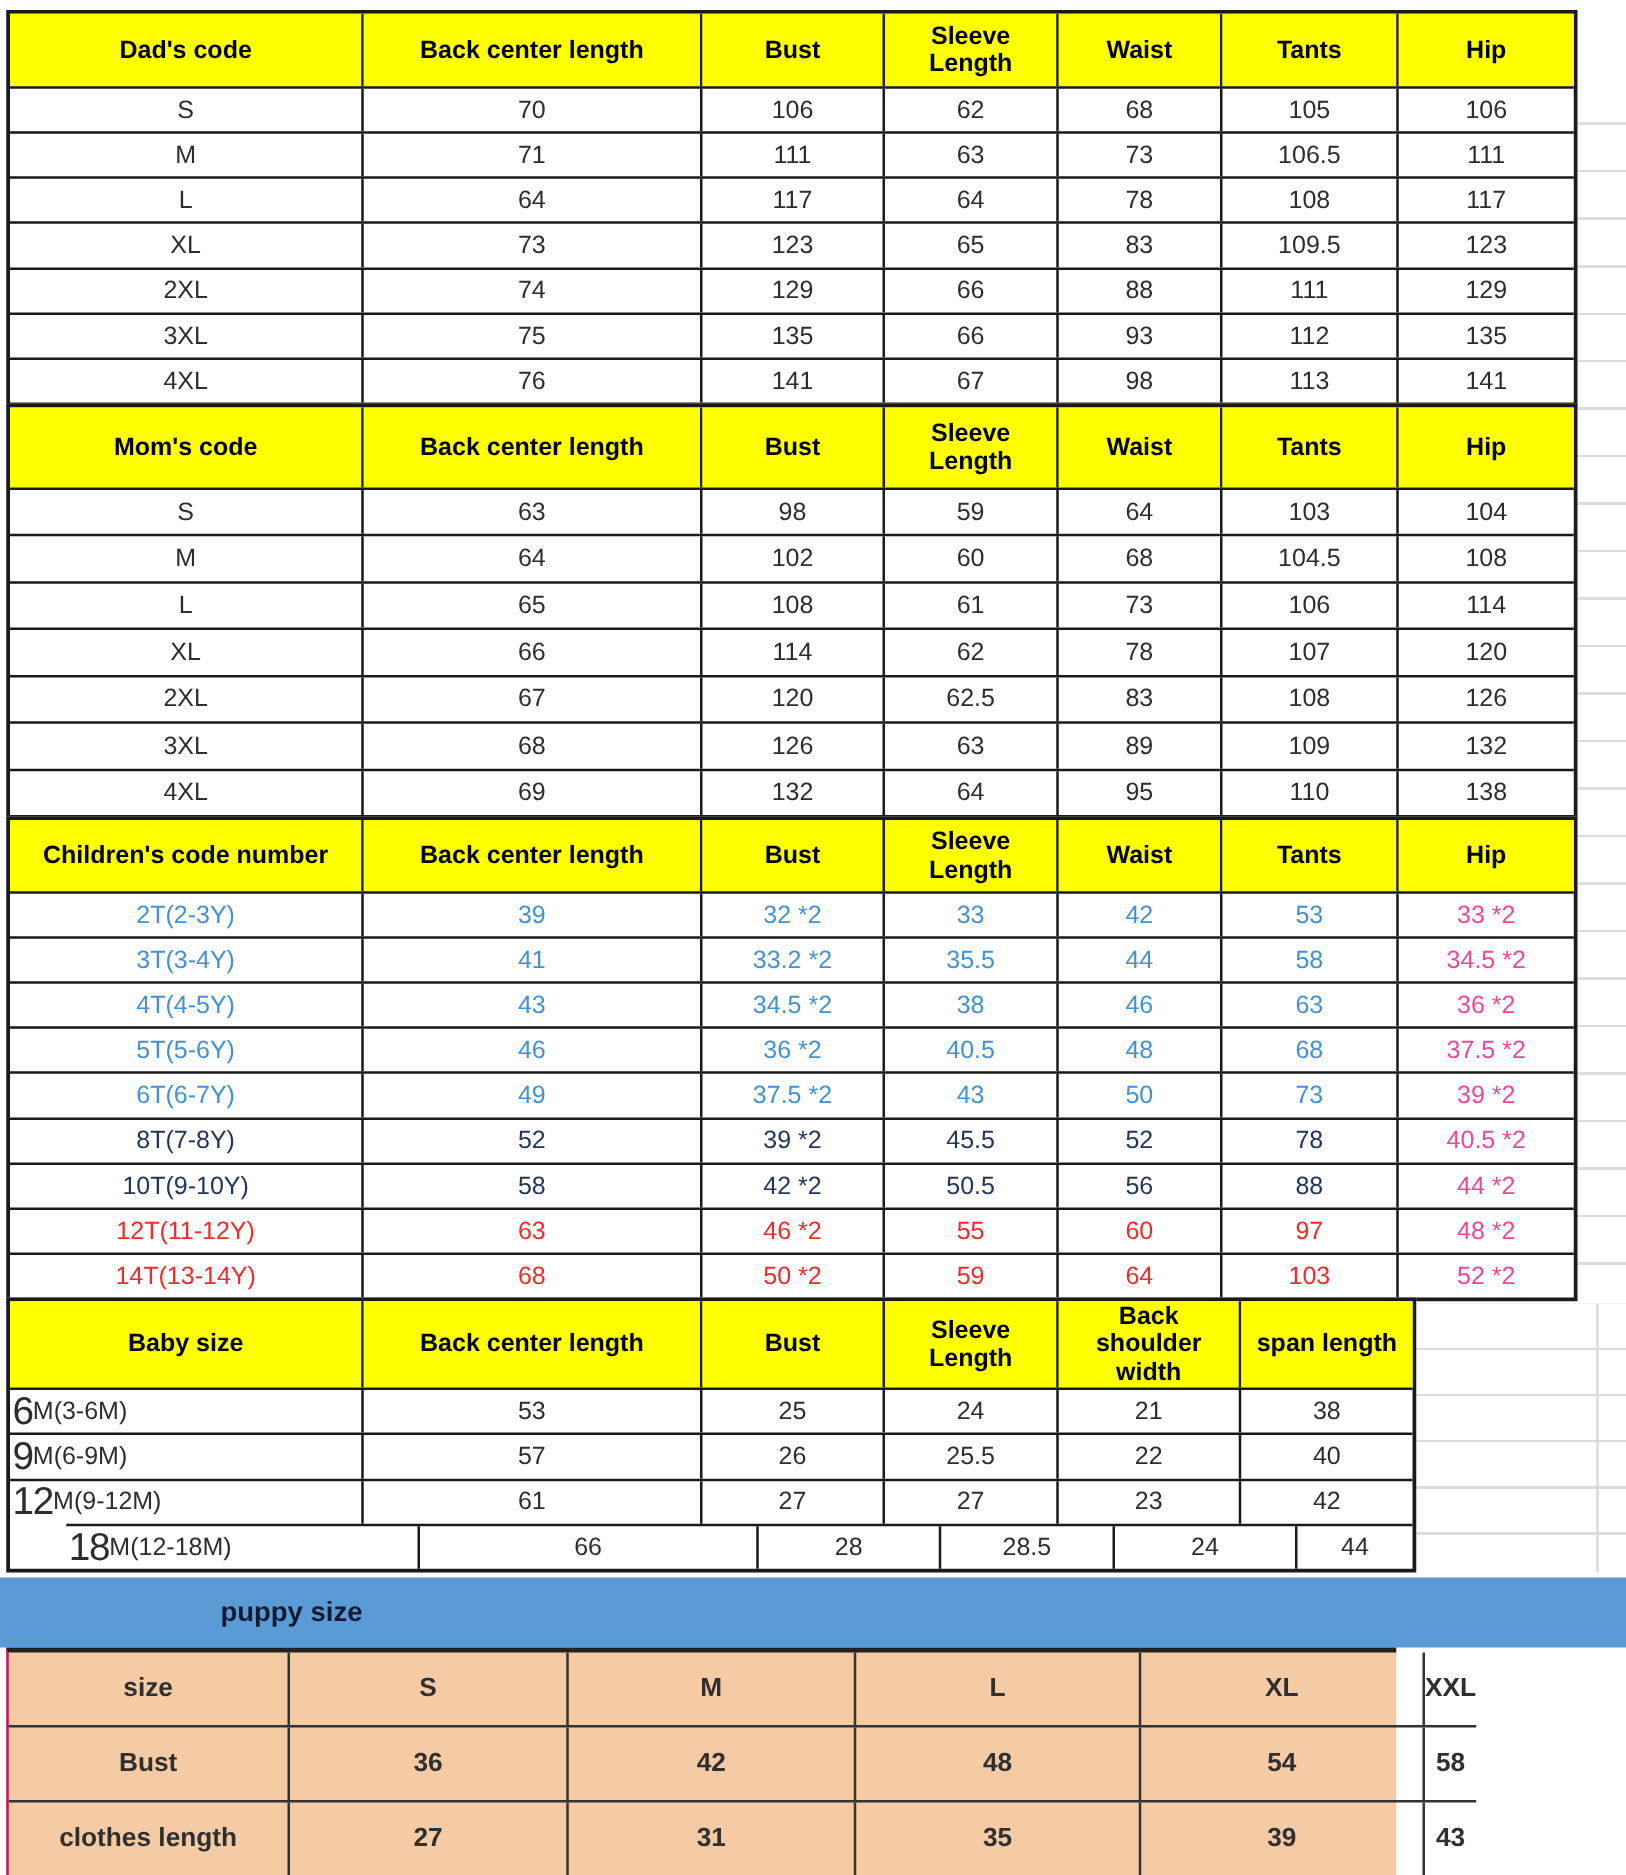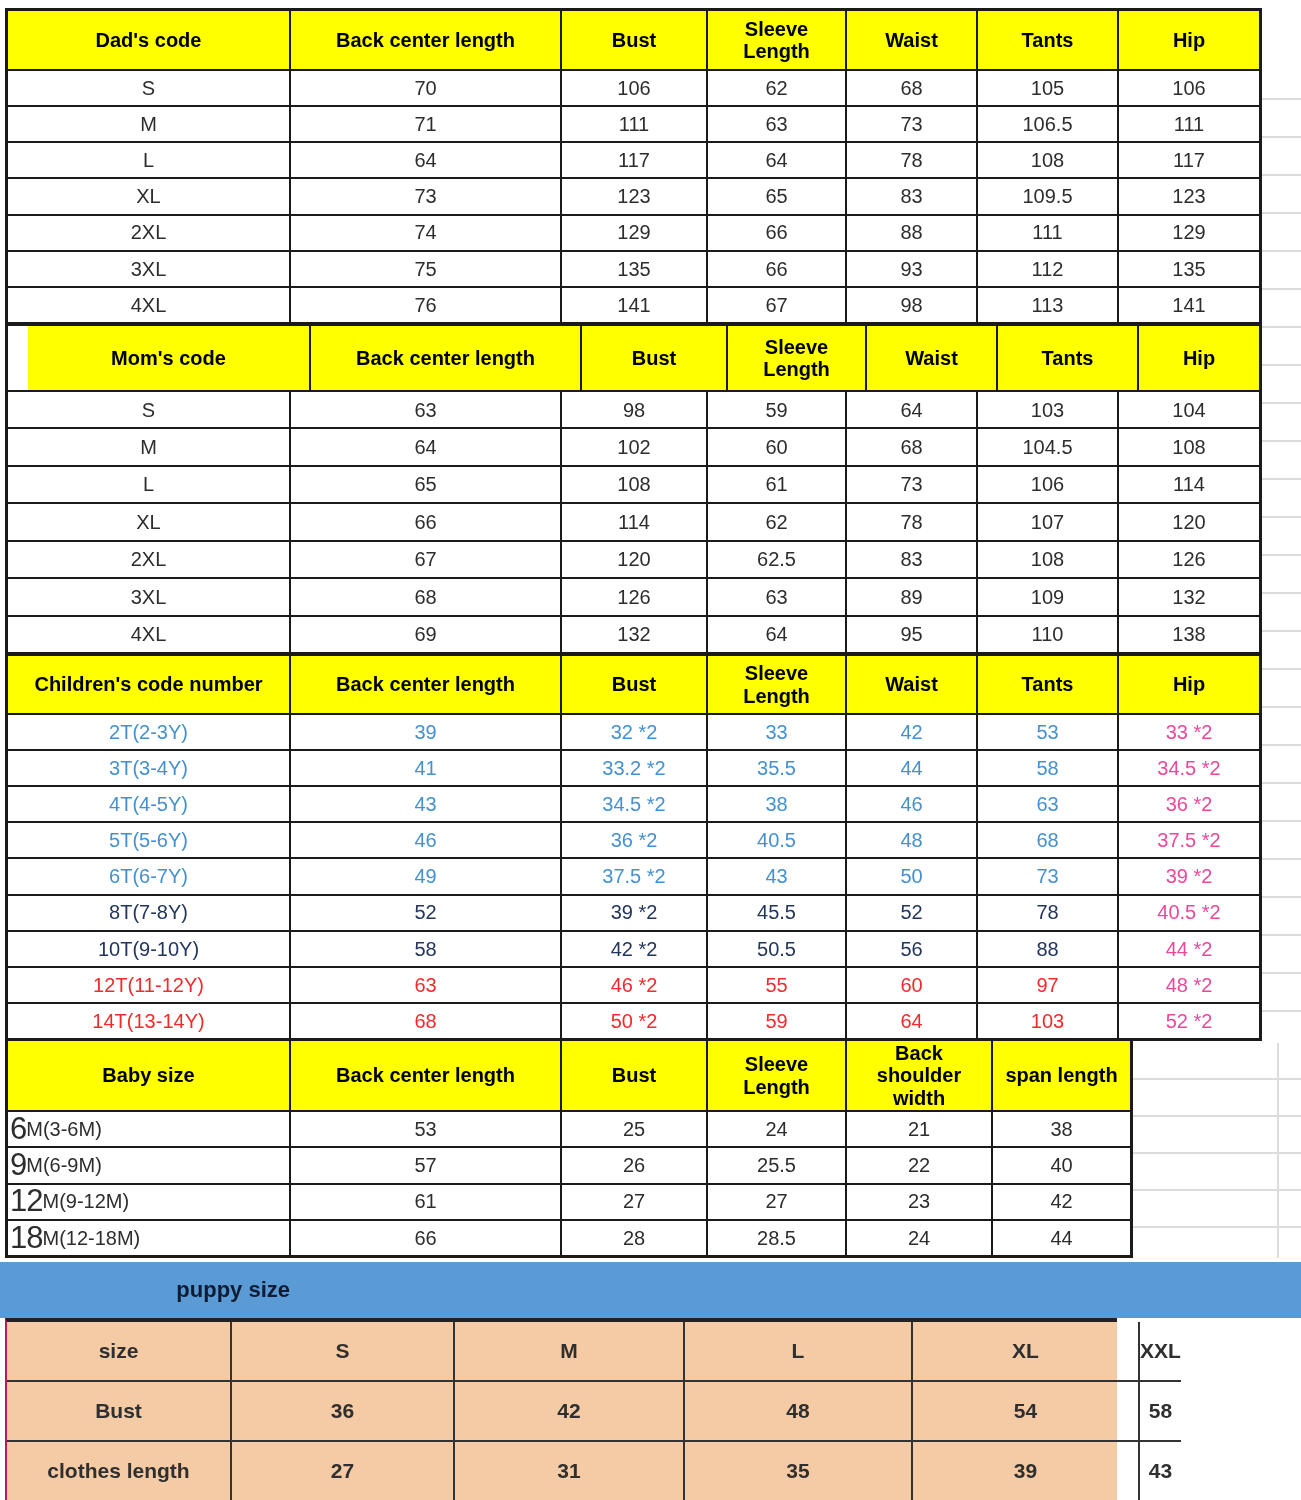--- a/index.html
+++ b/index.html
@@ -126,21 +126,21 @@
         <div class="cell c-default">4XL</div>
         <div class="cell c-default">76</div>
         <div class="cell c-default">141</div>
         <div class="cell c-default">67</div>
         <div class="cell c-default">98</div>
         <div class="cell c-default">113</div>
         <div class="cell c-default">141</div>
       </div>
     </section>
   <section class="tbl" id="tbl-mom">
-      <div class="row hrow" style="grid-template-columns: 283px 271px 146px 139px 131px 141px 1fr; padding-left: 20px;">
+      <div class="row hrow" style="grid-template-columns: 283px 271px 146px 139px 131px 141px 1fr;">
         <div class="cell hcell">Mom's code</div>
         <div class="cell hcell">Back center length</div>
         <div class="cell hcell">Bust</div>
         <div class="cell hcell">Sleeve
 Length</div>
         <div class="cell hcell">Waist</div>
         <div class="cell hcell">Tants</div>
         <div class="cell hcell">Hip</div>
       </div>
       <div class="row drow" style="grid-template-columns: 283px 271px 146px 139px 131px 141px 1fr;">
@@ -337,21 +337,21 @@
         <div class="cell c-default lbl-left">
           <span class="lbl-big">12</span>
           <span>M(9-12M)</span>
         </div>
         <div class="cell c-default">61</div>
         <div class="cell c-default">27</div>
         <div class="cell c-default">27</div>
         <div class="cell c-default">23</div>
         <div class="cell c-default">42</div>
       </div>
-      <div class="row drow" style="grid-template-columns: 283px 271px 146px 139px 146px 1fr;">
+      <div class="row drow" style="grid-template-columns: 283px 271px 146px 139px 146px 1fr; margin-left: 45px;">
         <div class="cell c-default lbl-left">
           <span class="lbl-big">18</span>
           <span>M(12-18M)</span>
         </div>
         <div class="cell c-default">66</div>
         <div class="cell c-default">28</div>
         <div class="cell c-default">28.5</div>
         <div class="cell c-default">24</div>
         <div class="cell c-default">44</div>
       </div>

